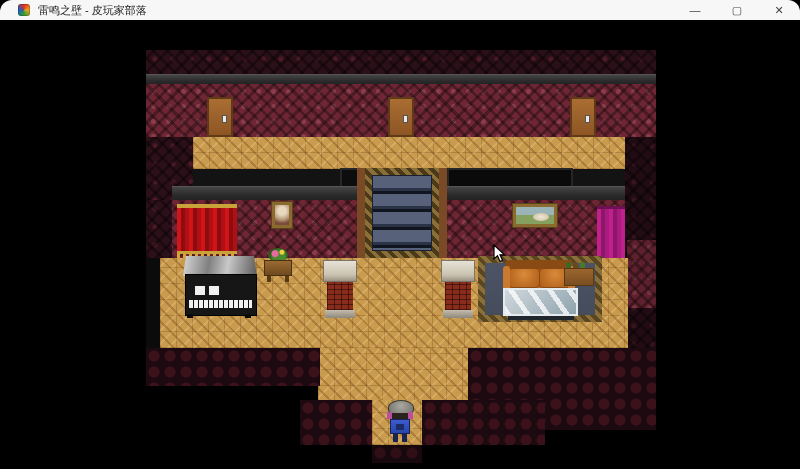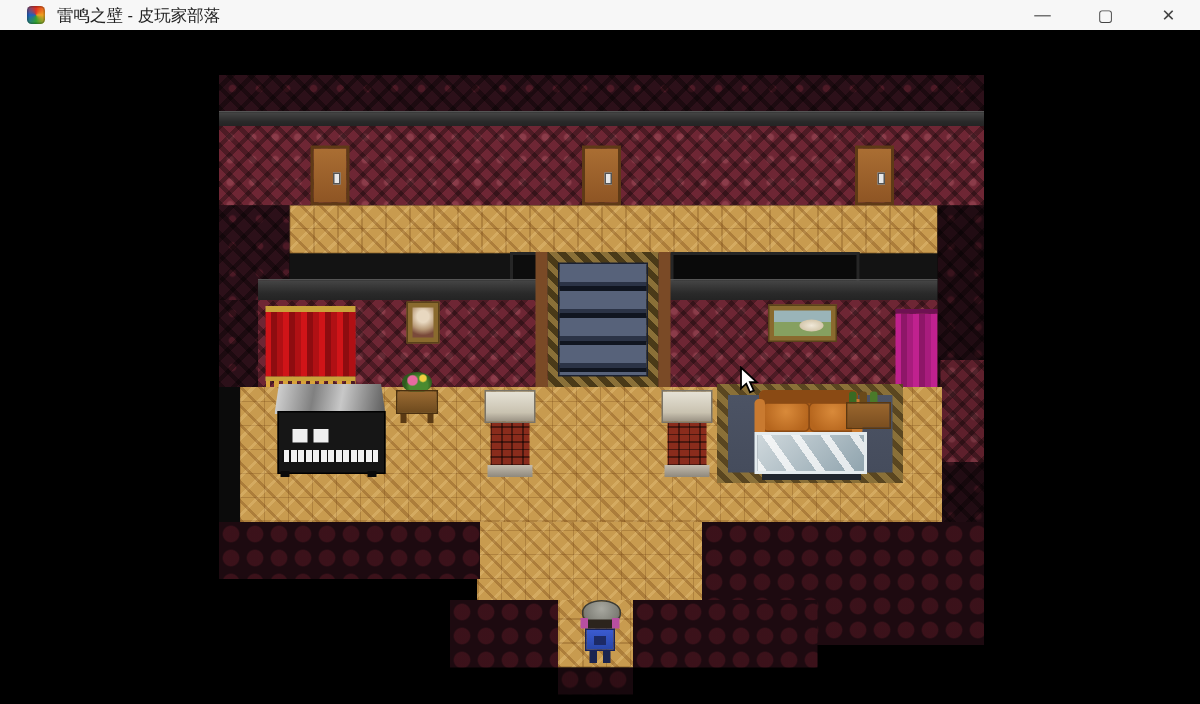--- a/index.html
+++ b/index.html
@@ -1,16 +1,16 @@
 <!DOCTYPE html>
 <html><head>
 <meta charset="utf-8">
 <style>
   html,body{margin:0;padding:0;background:#000;}
-  #app{position:relative;width:800px;height:469px;overflow:hidden;font-family:"Liberation Sans",sans-serif;background:#000;}
+  #app{position:relative;width:800px;height:469px;overflow:hidden;font-family:"Liberation Sans",sans-serif;background:#000;border-radius:12px;}
   
   #titlebar{position:absolute;left:0;top:0;width:800px;height:20px;background:#f7f7f7;border-bottom:1px solid #d0d0d0;display:flex;align-items:center;}
   #appicon{width:12px;height:12px;margin-left:18px;border-radius:3px;background:conic-gradient(#e03020,#f0a020,#30a030,#2060c0,#e03020);box-shadow:0 0 0 1px rgba(0,0,0,.2) inset;}
   #apptitle{margin-left:8px;font-size:11px;color:#222;white-space:nowrap;}
   #wincontrols{position:absolute;right:0;top:0;height:20px;display:flex;}
   .winbtn{width:42px;height:20px;display:flex;align-items:center;justify-content:center;font-size:11px;color:#444;cursor:default;}
   
   #game{position:absolute;left:0;top:20px;width:800px;height:449px;background:#000;overflow:hidden;}
   .abs{position:absolute;}
   

